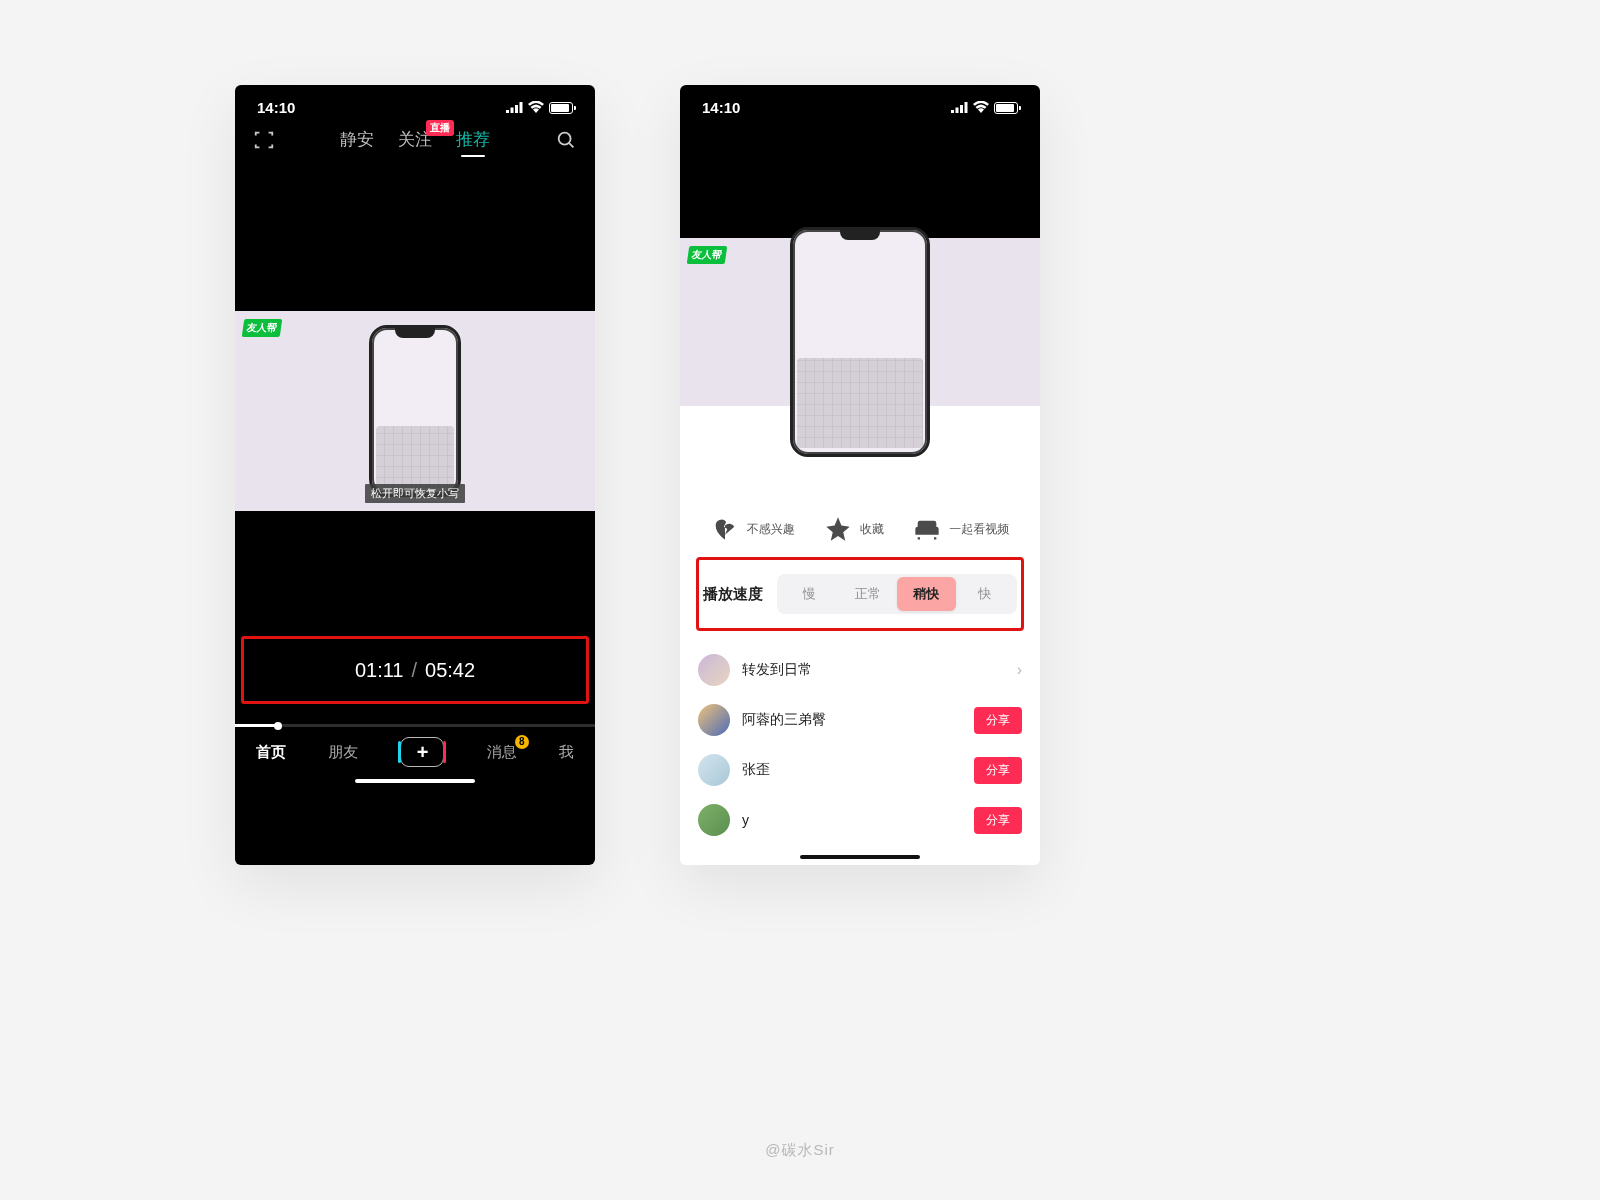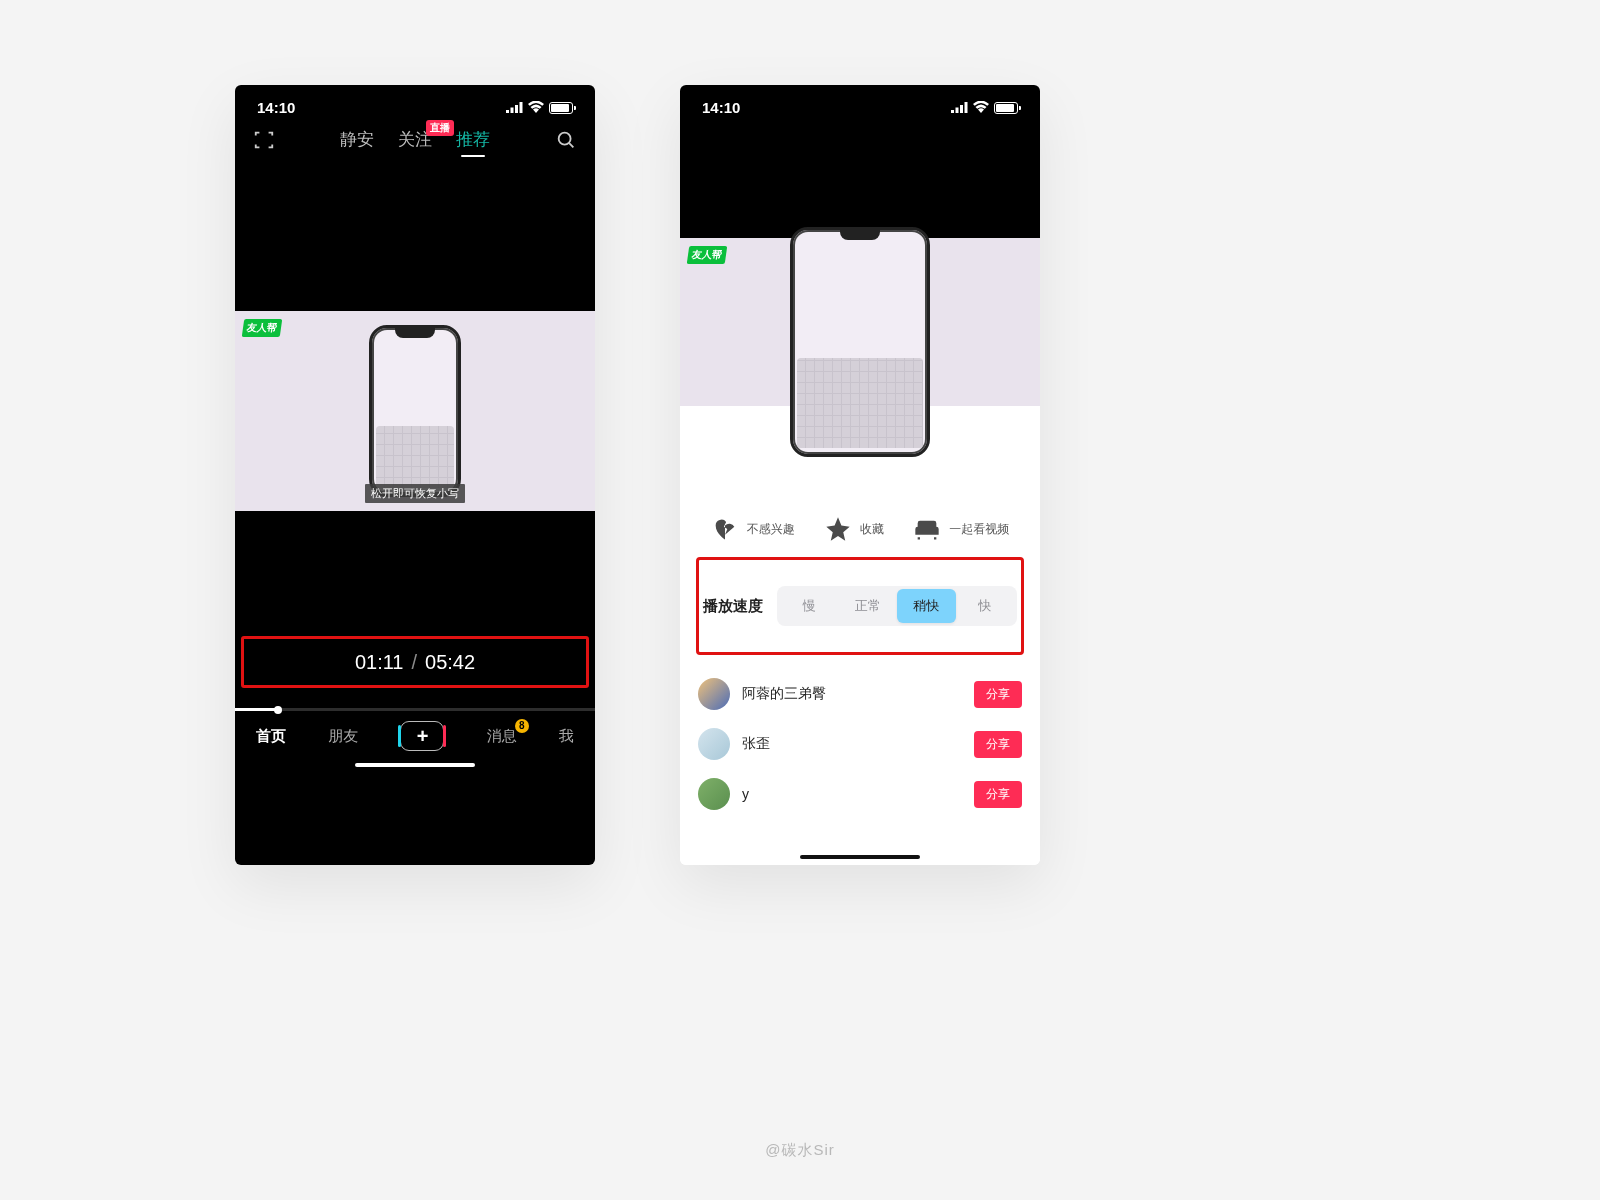--- a/index.html
+++ b/index.html
@@ -53,21 +53,21 @@
 .mock-phone .notch{position:absolute;top:0;left:50%;transform:translateX(-50%);width:40px;height:10px;background:#222;border-radius:0 0 8px 8px;}
 .mock-phone .kb{position:absolute;bottom:6px;left:4px;right:4px;height:62px;background:#d5d0d8;border-radius:4px;
   background-image:repeating-linear-gradient(0deg,transparent 0 10px,#c8c3cc 10px 11px),
   repeating-linear-gradient(90deg,transparent 0 8px,#c8c3cc 8px 9px);}
 .mock-phone.big .kb{height:90px;}
 .caption{position:absolute;bottom:8px;left:50%;transform:translateX(-50%);background:rgba(60,60,60,.85);color:#fff;font-size:11px;padding:2px 6px;border-radius:1px;}
 .corner-badge{position:absolute;top:8px;left:8px;background:#0bbf3c;color:#fff;font-size:10px;padding:2px 4px;border-radius:2px;transform:skewX(-8deg);font-weight:700;}
 
 
 .highlight-red{border:3px solid #e01212;border-radius:3px;}
-.time-box{margin:125px 6px 11px;height:52px;display:flex;align-items:center;justify-content:center;gap:8px;font-size:20px;font-weight:500;}
+.time-box{margin:125px 6px 11px;height:68px;display:flex;align-items:center;justify-content:center;gap:8px;font-size:20px;font-weight:500;}
 .time-box .dur{color:#ffffff;}
 .time-box .sep{color:#8b8b8b;}
 
 
 .progress{height:3px;background:#2d2d2d;margin-top:20px;position:relative;}
 .progress .fill{position:absolute;left:0;top:0;bottom:0;width:12%;background:#fff;}
 .progress .dot{position:absolute;left:12%;top:50%;transform:translate(-50%,-50%);width:8px;height:8px;background:#fff;border-radius:50%;}
 
 
 .bottomnav{display:flex;justify-content:space-around;align-items:center;padding:10px 0 6px;background:#000;}
@@ -80,25 +80,25 @@
 .home-ind{width:120px;height:4px;background:#fff;border-radius:3px;margin:6px auto 6px;}
 
 
 .right .status{color:#fff;}
 .right .upper-black{background:#000;}
 .sheet{background:#fff;color:#222;border-radius:14px 14px 0 0;position:absolute;left:0;right:0;bottom:0;height:370px;padding:14px 16px 0;overflow:hidden;}
 .action-row{display:flex;justify-content:space-around;padding:6px 0 14px;}
 .action{display:flex;align-items:center;gap:8px;font-size:12px;color:#555;}
 .act-icon{width:28px;height:28px;color:#4b4b4b;}
 
-.speed-box{margin:12px -16px;padding:14px 20px;display:flex;align-items:center;gap:14px;}
+.speed-box{margin:0 -16px;padding:14px 20px;display:flex;align-items:center;gap:14px;}
 .speed-label{font-size:15px;font-weight:700;color:#222;}
 .seg{flex:1;display:flex;background:#f2f2f4;border-radius:8px;padding:3px;}
 .seg .opt{flex:1;text-align:center;padding:8px 0;font-size:13px;color:#8f8f94;border-radius:6px;}
-.seg .opt.sel{background:#7dd3fc;color:#222;font-weight:400;box-shadow:0 1px 3px rgba(0,0,0,.08);}
+.seg .opt.sel{background:#fca5a5;color:#222;font-weight:700;box-shadow:0 1px 3px rgba(0,0,0,.08);}
 .speed-hl{border:3px solid #e01212;border-radius:4px;margin:0 0 10px;}
 
 .share-list{padding:4px 0;}
 .share-item{display:flex;align-items:center;gap:12px;padding:9px 2px;}
 .avatar{width:32px;height:32px;border-radius:50%;background:linear-gradient(135deg,#c9b8d8,#e8d5c0);flex-shrink:0;}
 .avatar.a2{background:linear-gradient(135deg,#f0c27b,#4b6cb7);}
 .avatar.a3{background:linear-gradient(135deg,#d4e4ed,#a8c8d8);}
 .avatar.a4{background:linear-gradient(135deg,#7fb069,#5a8f4f);}
 .share-name{flex:1;font-size:14px;color:#222;}
 .share-btn{background:#fe2c55;color:#fff;font-size:12px;padding:5px 12px;border-radius:4px;font-weight:500;}
@@ -247,20 +247,25 @@
           <span class="opt">慢</span>
           <span class="opt">正常</span>
           <span class="opt sel">稍快</span>
           <span class="opt">快</span>
         </div>
       </div>
     </div>
 
     <div class="share-list">
       <div class="share-item">
+        <span class="avatar"></span>
+        <span class="share-name">转发到日常</span>
+        <span class="chev">›</span>
+      </div>
+      <div class="share-item">
         <span class="avatar a2"></span>
         <span class="share-name">阿蓉的三弟臀</span>
         <span class="share-btn">分享</span>
       </div>
       <div class="share-item">
         <span class="avatar a3"></span>
         <span class="share-name">张歪</span>
         <span class="share-btn">分享</span>
       </div>
       <div class="share-item">

